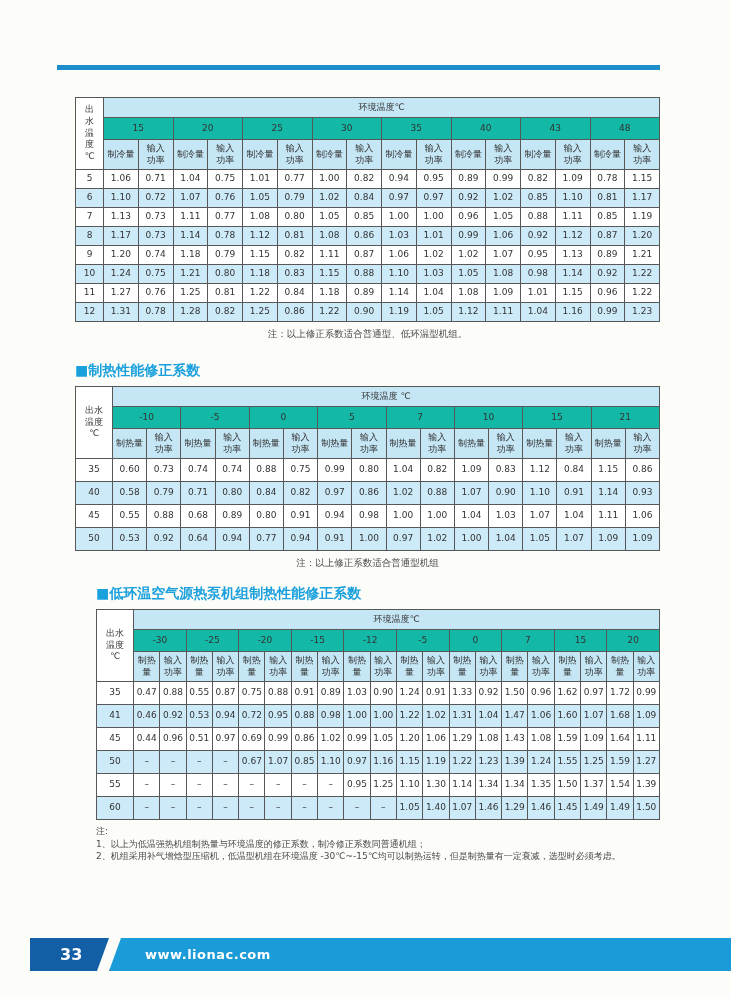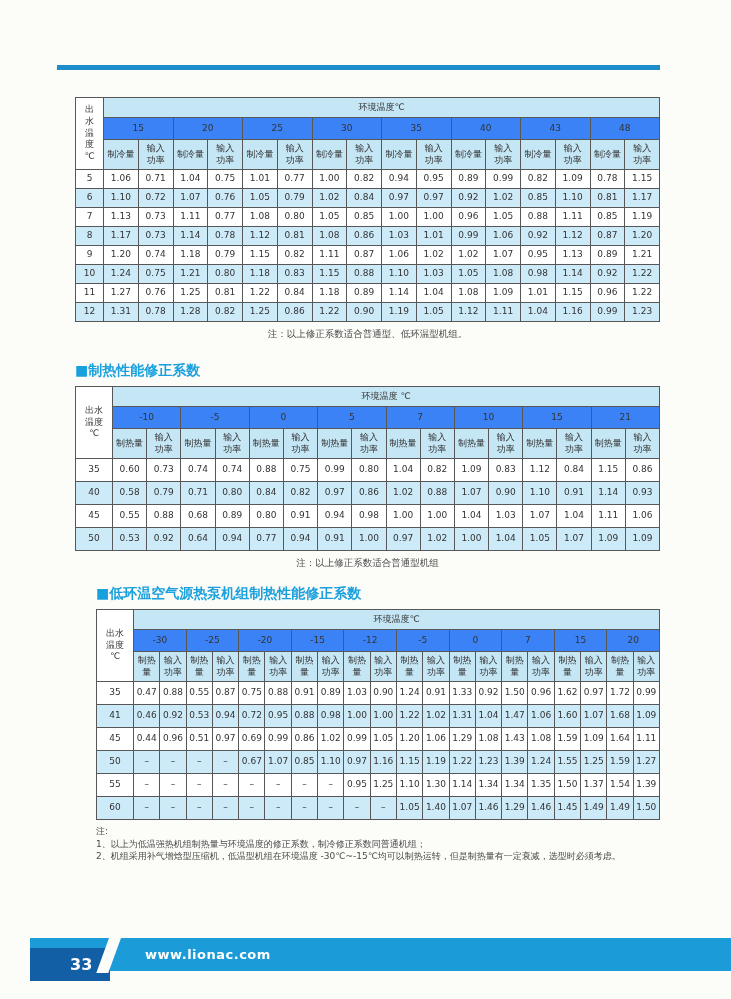--- a/index.html
+++ b/index.html
@@ -18,39 +18,39 @@
   .topbar{position:absolute;left:57px;top:65px;width:603px;height:5px;background:var(--topbar);}
   .content{position:absolute;left:75px;top:97px;width:585px;}
   h1.title{color:var(--accent);font-size:28px;font-weight:bold;letter-spacing:1px;margin:0 0 14px -5px;}
   h2.section{color:var(--accent);font-size:14px;font-weight:bold;margin:0 0 6px 0;}
   section.tbl-sec{margin-bottom:0;}
   .sec2{margin-top:21px;}
   .sec3{margin-top:15px;padding-left:21px;}
   table.perf{border-collapse:collapse;width:100%;table-layout:fixed;font-size:9px;color:#333;background:#fff;}
   table.perf td{border:1px solid #575757;text-align:center;vertical-align:middle;padding:0;line-height:1.25;}
   table.perf td.env{background:var(--tblhead);height:20px;}
-  table.perf td.temp{background:#3b82f6;height:22px;}
+  table.perf td.temp{background:#14b8a6;height:22px;}
   table.perf td.sub{background:var(--tblhead);height:30px;}
   table.perf td.corner{background:#fff;font-size:9px;line-height:1.3;}
   table.perf tbody td{background:#fff;}
   table.perf tbody tr.alt td{background:var(--rowalt);}
   .t1 col.first{width:28px;}
   .t2 col.first,.t3 col.first{width:37px;}
   .t1 tbody td{height:19px;}
   .t2 tbody td{height:23px;}
   .t2 td.temp{height:24px;}
   .t2 td.sub{height:36px;}
   .t3 tbody td{height:23px;}
   .t3 td.env{height:18px;}
   .t3 td.sub{height:33px;}
   .note{font-size:9.5px;color:#4a4a4a;margin-top:6px;text-align:center;}
   .notes-block{font-size:9px;color:#4a4a4a;margin-top:5px;line-height:1.4;}
   .footer{position:absolute;left:30px;right:0;top:938px;height:33px;background:var(--footerbar);}
-  .footer .page-no{position:absolute;left:0;top:10px;width:80px;height:33px;background:var(--footerblock);
-    color:#fff;font-weight:bold;font-size:16px;display:flex;align-items:center;padding-left:40px;}
+  .footer .page-no{position:absolute;left:0;top:0;width:80px;height:33px;background:var(--footerblock);
+    color:#fff;font-weight:bold;font-size:16px;display:flex;align-items:center;padding-left:30px;}
   .footer .slash{position:absolute;left:73px;top:-2px;width:12px;height:37px;background:var(--pagebg);transform:skewX(-20deg);}
   .footer .site{position:absolute;left:115px;top:0;height:33px;line-height:33px;color:#fff;font-weight:bold;font-size:13px;letter-spacing:0.5px;}
 </style>
 </head>
 <body>
 
 <div class="page">
   <div class="topbar"></div>
 
   <div class="content">

